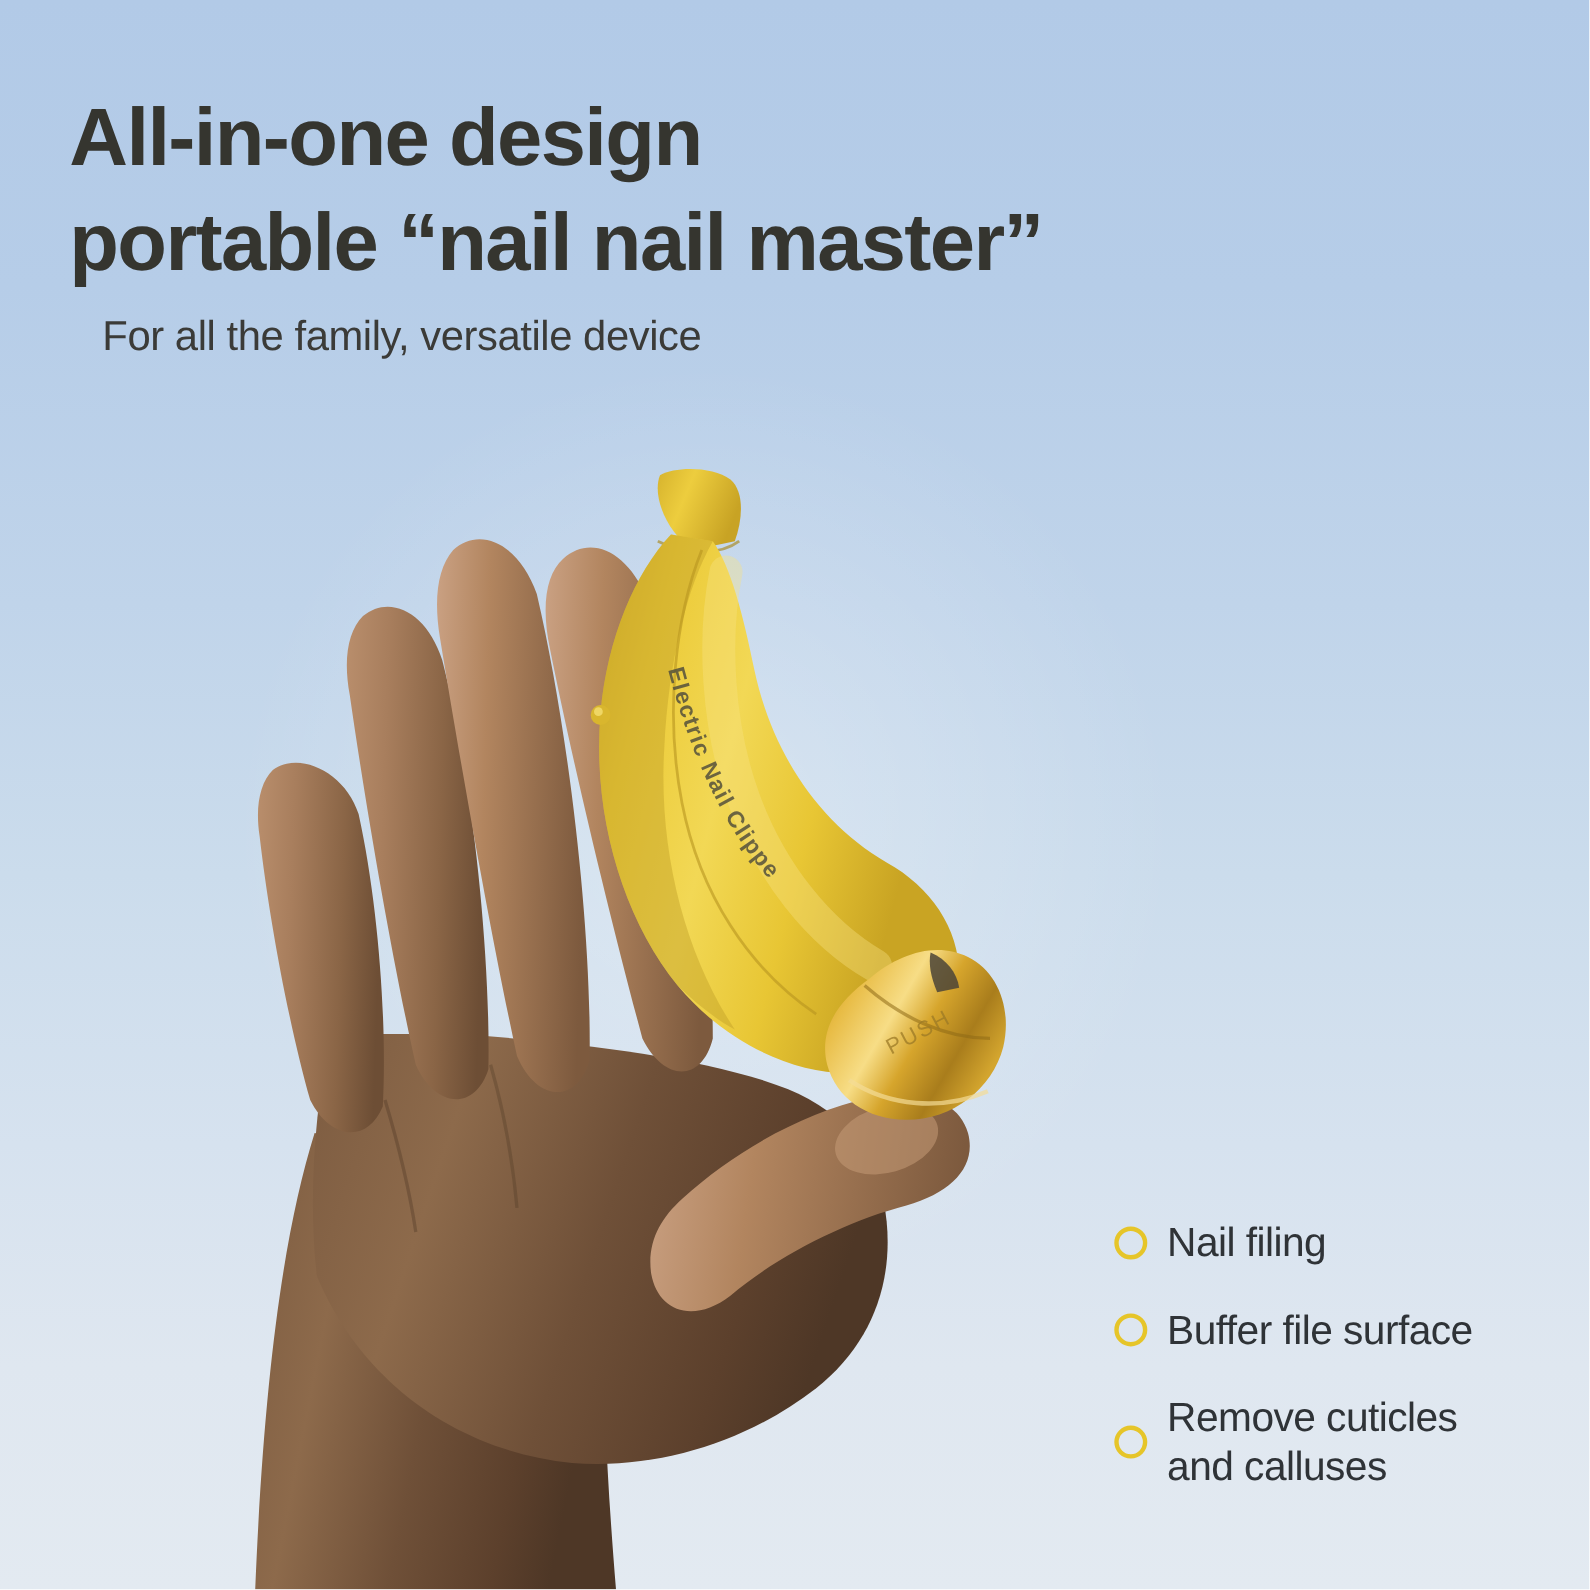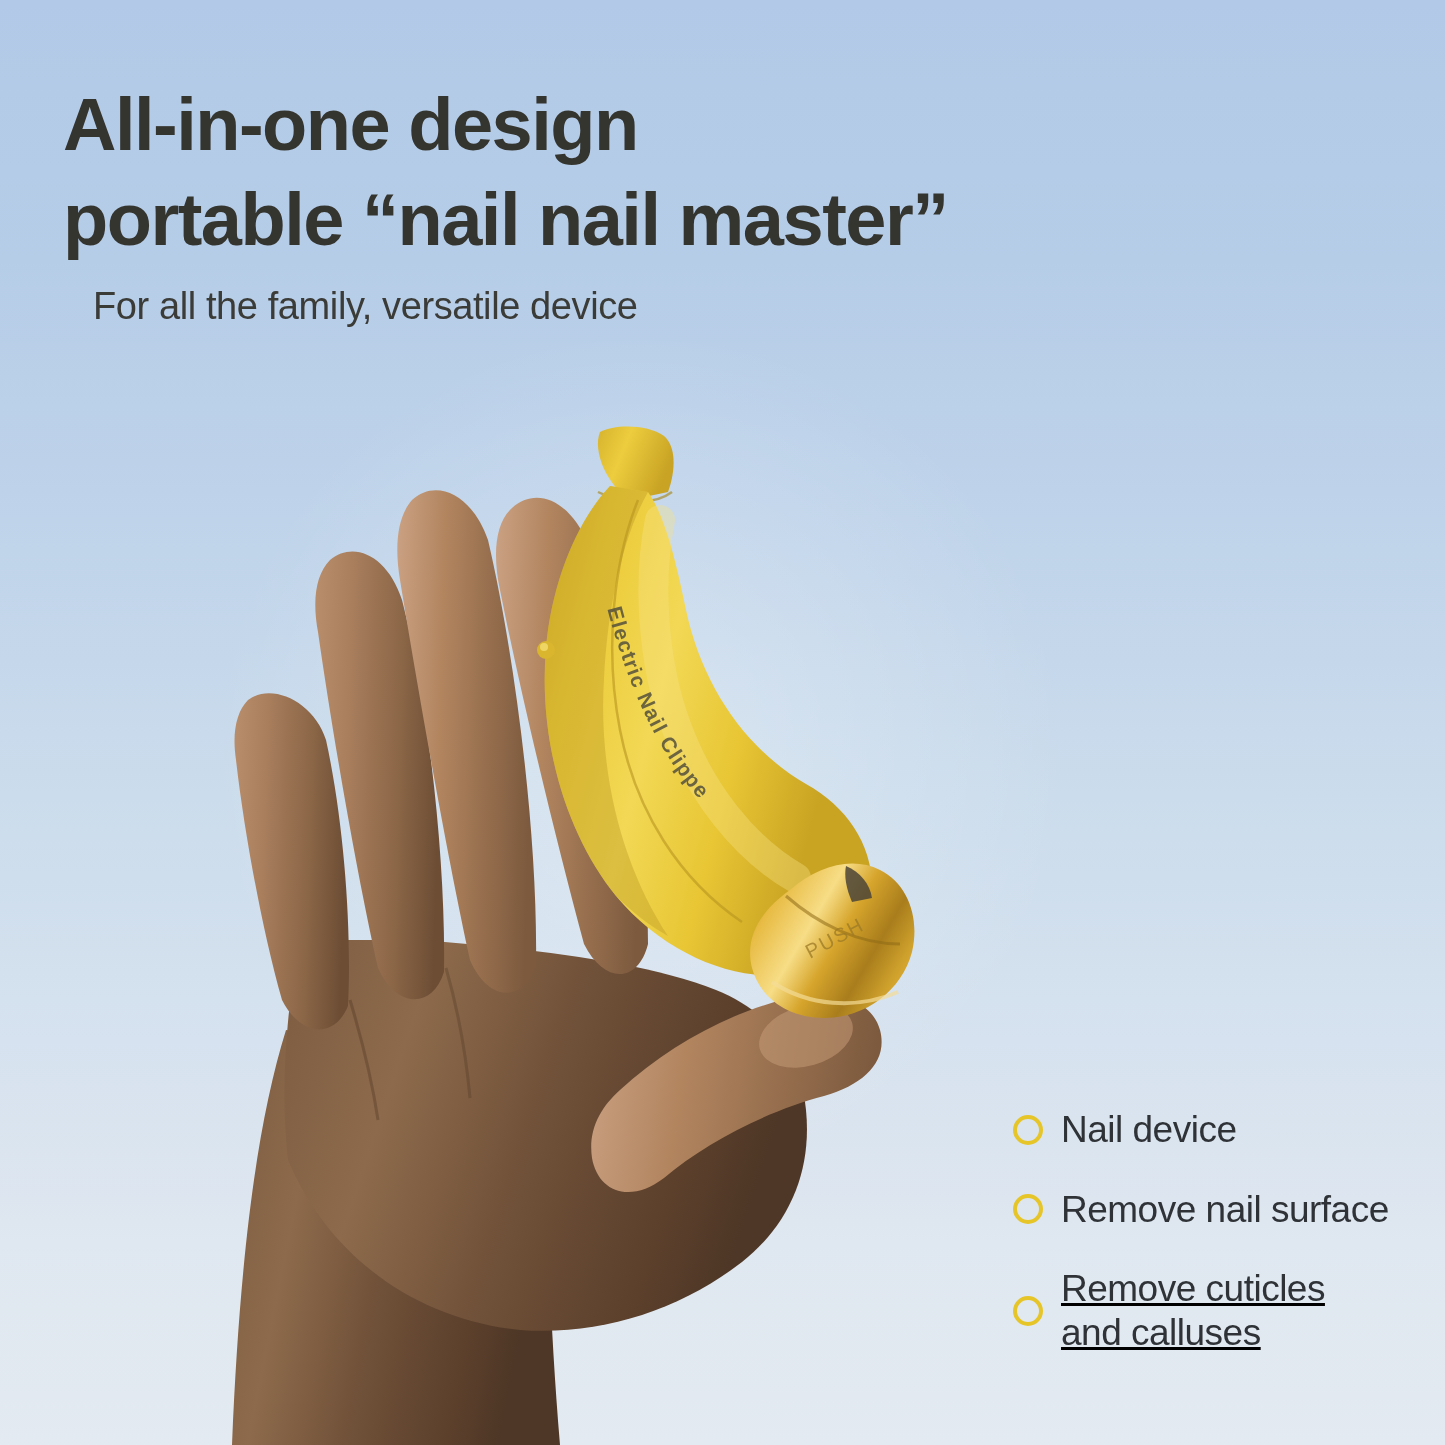--- a/index.html
+++ b/index.html
@@ -62,21 +62,21 @@
     position: absolute;
     left: 1013px;
     top: 1108px;
     width: 400px;
   }
   .feature-row {
     display: flex;
     align-items: center;
     margin-bottom: 36px;
   }
-  .feature-row:last-child { margin-bottom: 0; text-decoration: underline; }
+  .feature-row:last-child { margin-bottom: 0; }
   .bullet {
     flex: 0 0 auto;
     width: 22px;
     height: 22px;
     border: 4px solid #e6c529;
     border-radius: 50%;
     box-sizing: content-box;
     margin-right: 18px;
   }
   .feature-label {
@@ -258,26 +258,26 @@
 
   <div class="headline">All-in-one design
 portable “nail nail master”</div>
 
   <div class="subtitle">For all the family, versatile device</div>
 
   <div class="features">
 
     <div class="feature-row">
       <span class="bullet"></span>
-      <span class="feature-label">Nail device</span>
+      <span class="feature-label">Nail filing</span>
     </div>
 
     <div class="feature-row">
       <span class="bullet"></span>
-      <span class="feature-label">Remove nail surface</span>
+      <span class="feature-label">Buffer file surface</span>
     </div>
 
     <div class="feature-row">
       <span class="bullet"></span>
       <span class="feature-label">Remove cuticles
 and calluses</span>
     </div>
 
   </div>
 

